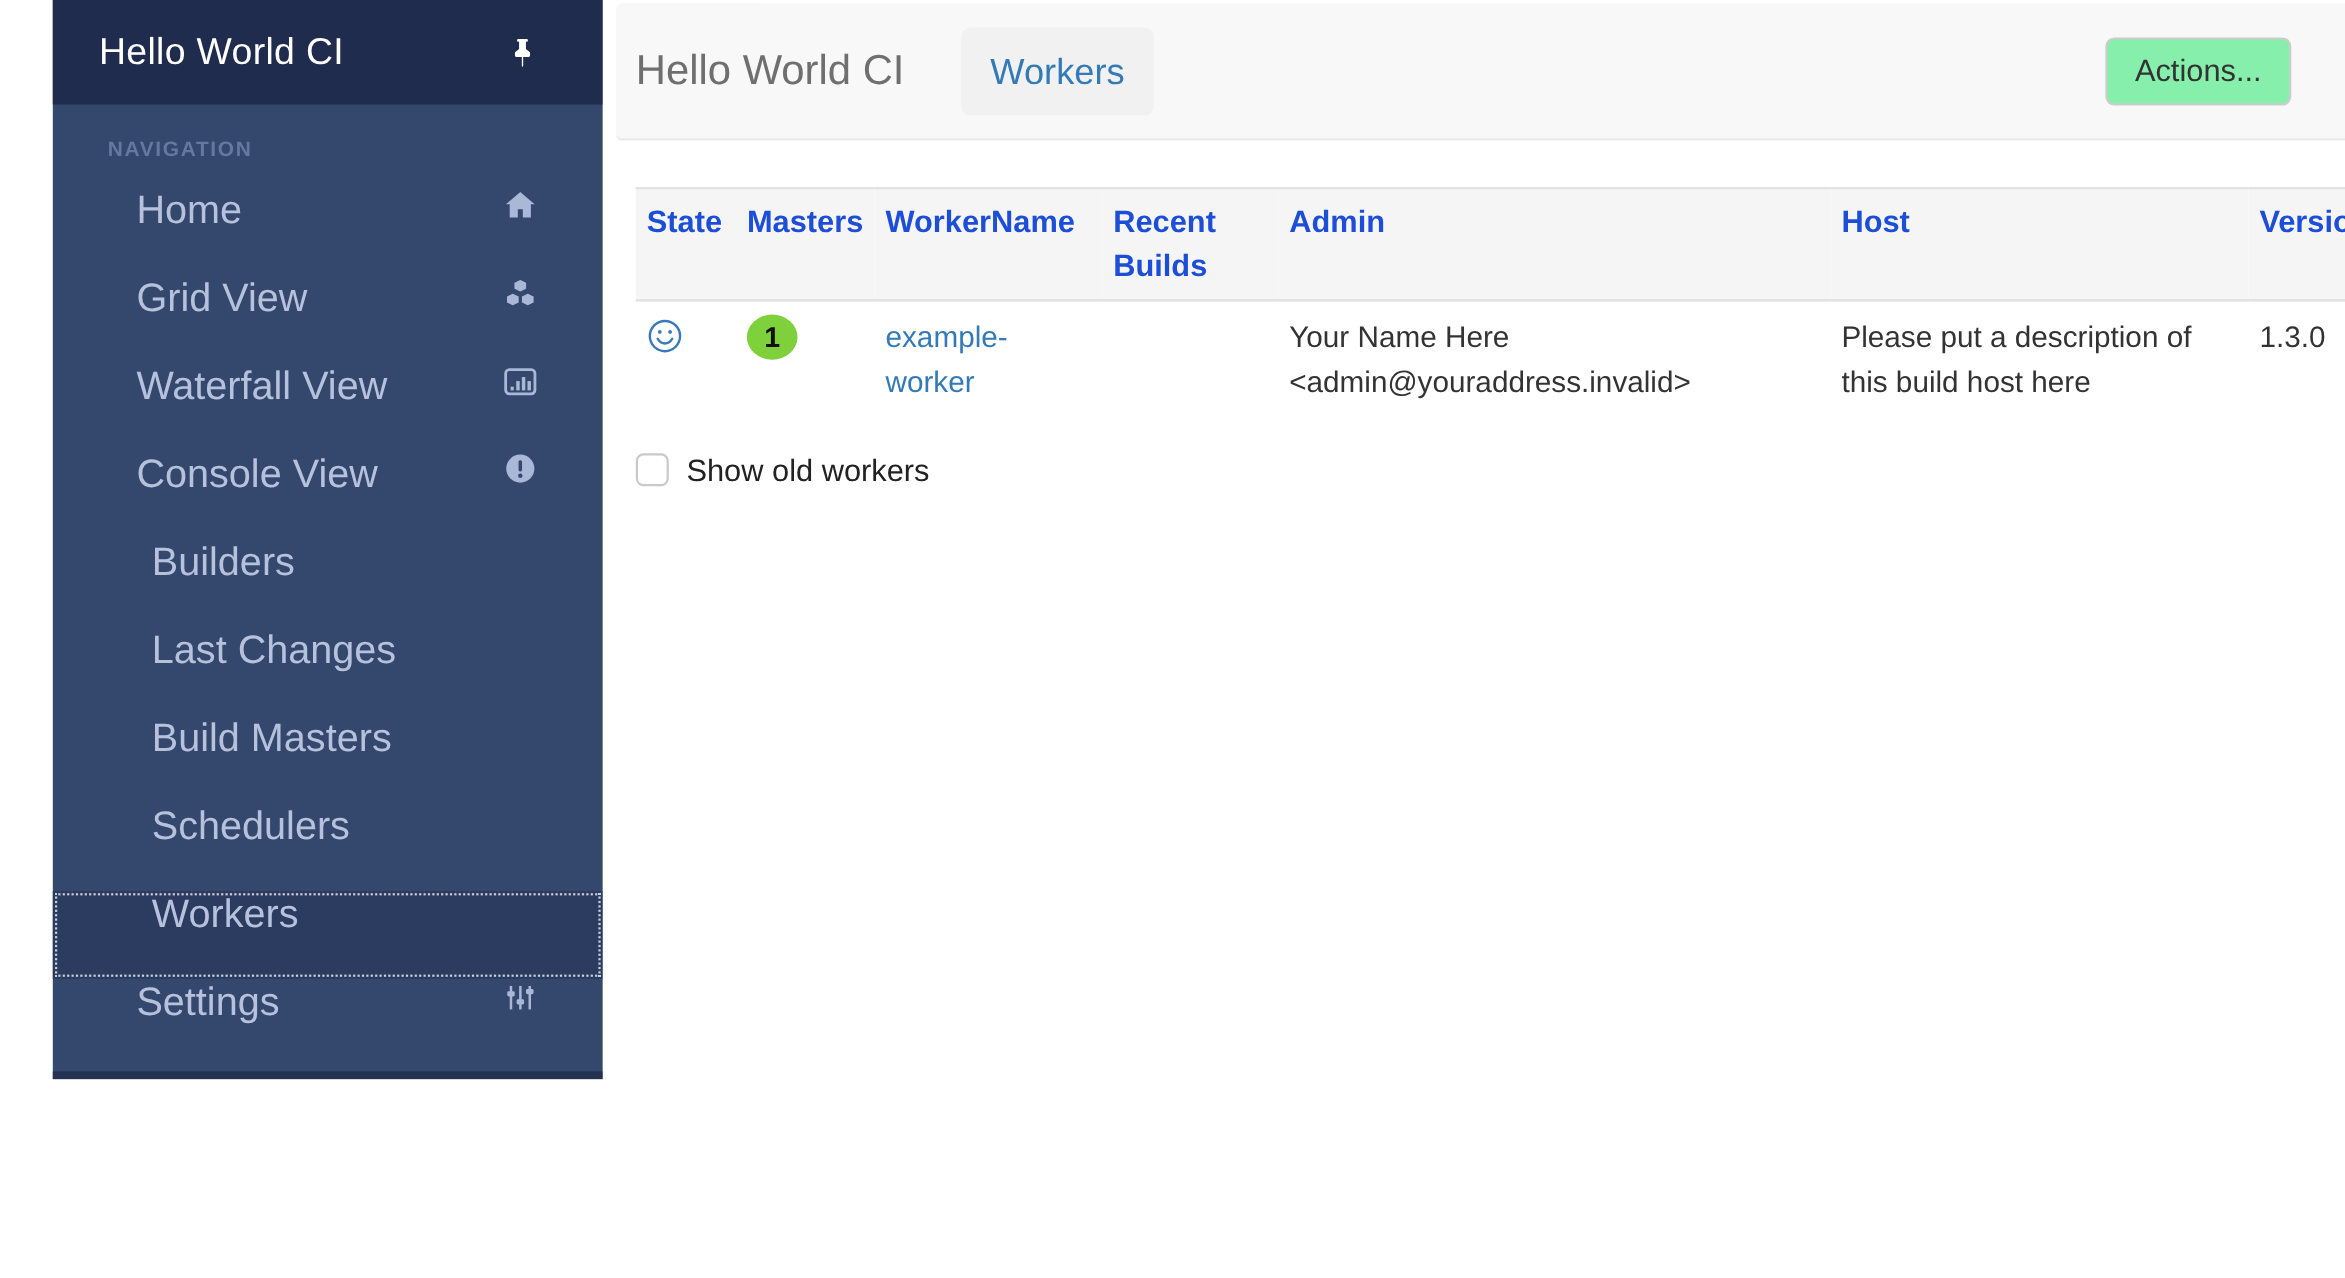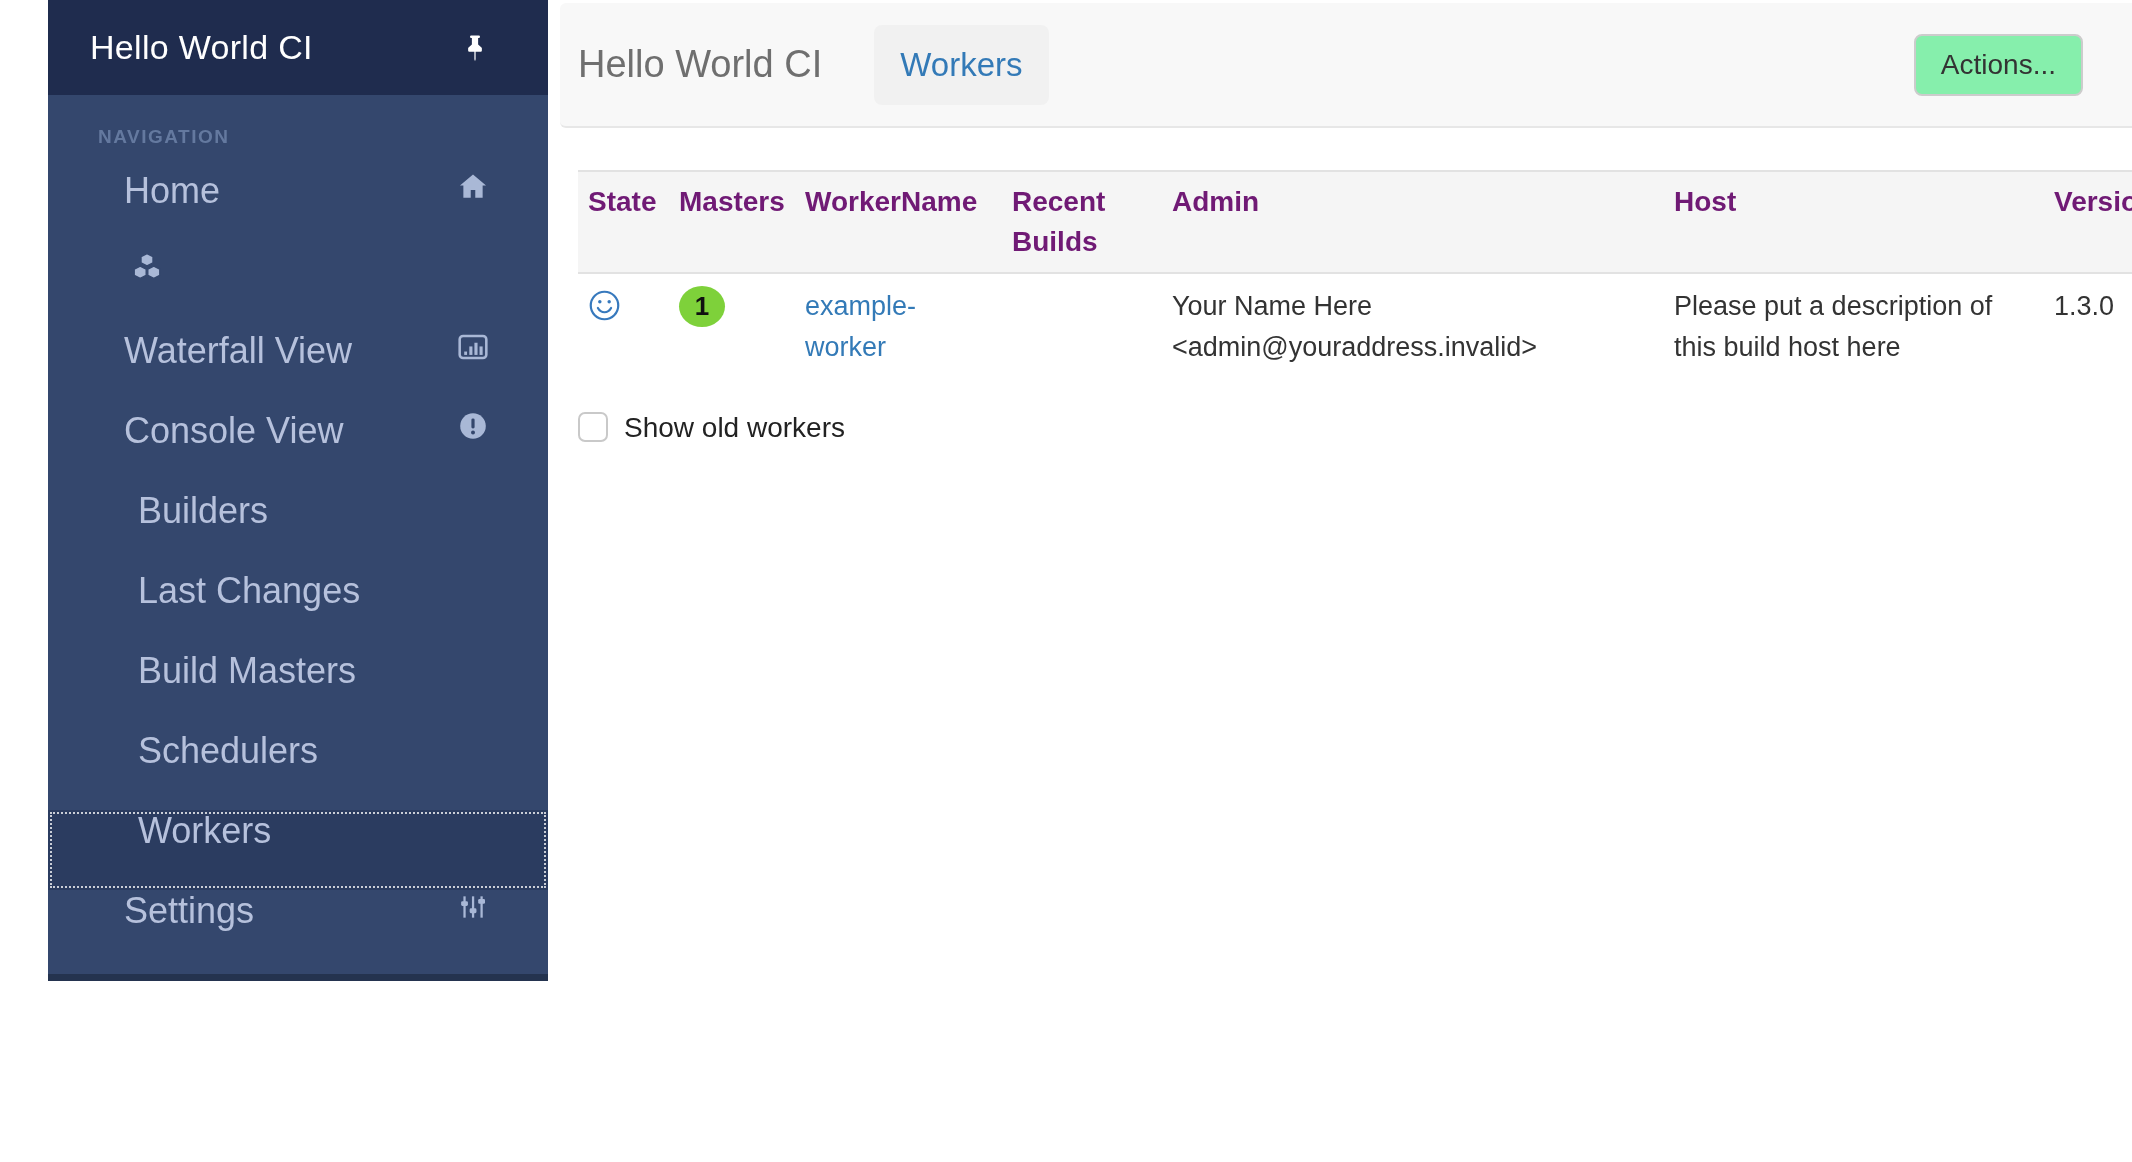--- a/index.html
+++ b/index.html
@@ -40,21 +40,21 @@
 
   
   .content { padding:42px 27px 0 30px; }
   table { border-collapse:collapse; table-layout:fixed; width:1575px; }
   col.c-state { width:91px; }  col.c-masters { width:126px; }
   col.c-worker { width:207px; } col.c-recent { width:160px; }
   col.c-admin { width:502px; }  col.c-host { width:380px; }
   col.c-version { width:109px; }
   thead th { background:#f5f5f5; border-top:2px solid #e2e2e2; border-bottom:2px solid #e2e2e2;
              text-align:left; vertical-align:top; font-size:28px; font-weight:bold;
-             color:#701a75; line-height:40px; padding:10px 10px 10px 10px; height:102px; }
+             color:#1d4ed8; line-height:40px; padding:10px 10px 10px 10px; height:102px; }
   tbody td { vertical-align:top; padding:12px 20px 0 10px; font-size:27px;
              line-height:41px; color:#333; height:105px; }
   td.host-cell { padding-right:25px; }
   a.worker-link { color:#337ab7; text-decoration:none; display:inline-block;
                   width:150px; overflow-wrap:break-word; cursor:pointer; }
   .badge { display:inline-block; width:46px; height:41px; border-radius:50%;
            background:#7ed13a; color:#101010; font-size:26px; font-weight:bold;
            text-align:center; line-height:41px; }
   .state-ico { display:inline-flex; margin-top:3px; }
 
@@ -84,20 +84,21 @@
       <li class="sb-item">
         <span class="sb-label">Home</span>
         <span class="sb-ico">
           <svg width="34" height="34" viewBox="0 0 24 24" fill="currentColor">
               <path d="M12 3.2 2.8 11h2.4v8.6h5.2v-5.4h3.2v5.4h5.2V11h2.4z"></path>
             </svg>
         </span>
       </li>
 
       <li class="sb-item">
+        <span class="sb-label">Grid View</span>
         <span class="sb-ico">
           <svg width="36" height="34" viewBox="0 0 24 24" fill="currentColor" stroke="#34476d" stroke-width="0.9">
             <path d="M12 2.6l4.2 2.1v4.4L12 11.2 7.8 9.1V4.7z"></path>
             <path d="M7.2 11.4l4.2 2.1v4.4l-4.2 2.1L3 17.9v-4.4z"></path>
             <path d="M16.8 11.4l4.2 2.1v4.4l-4.2 2.1-4.2-2.1v-4.4z"></path>
           </svg>
         </span>
       </li>
 
       <li class="sb-item">

